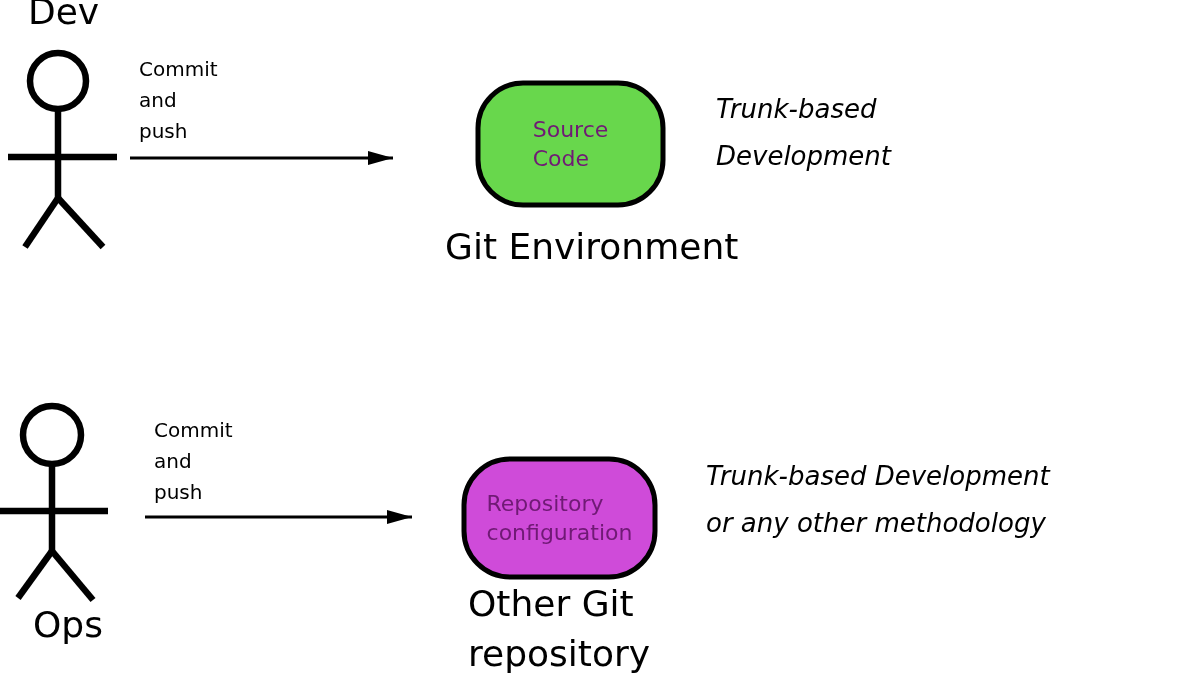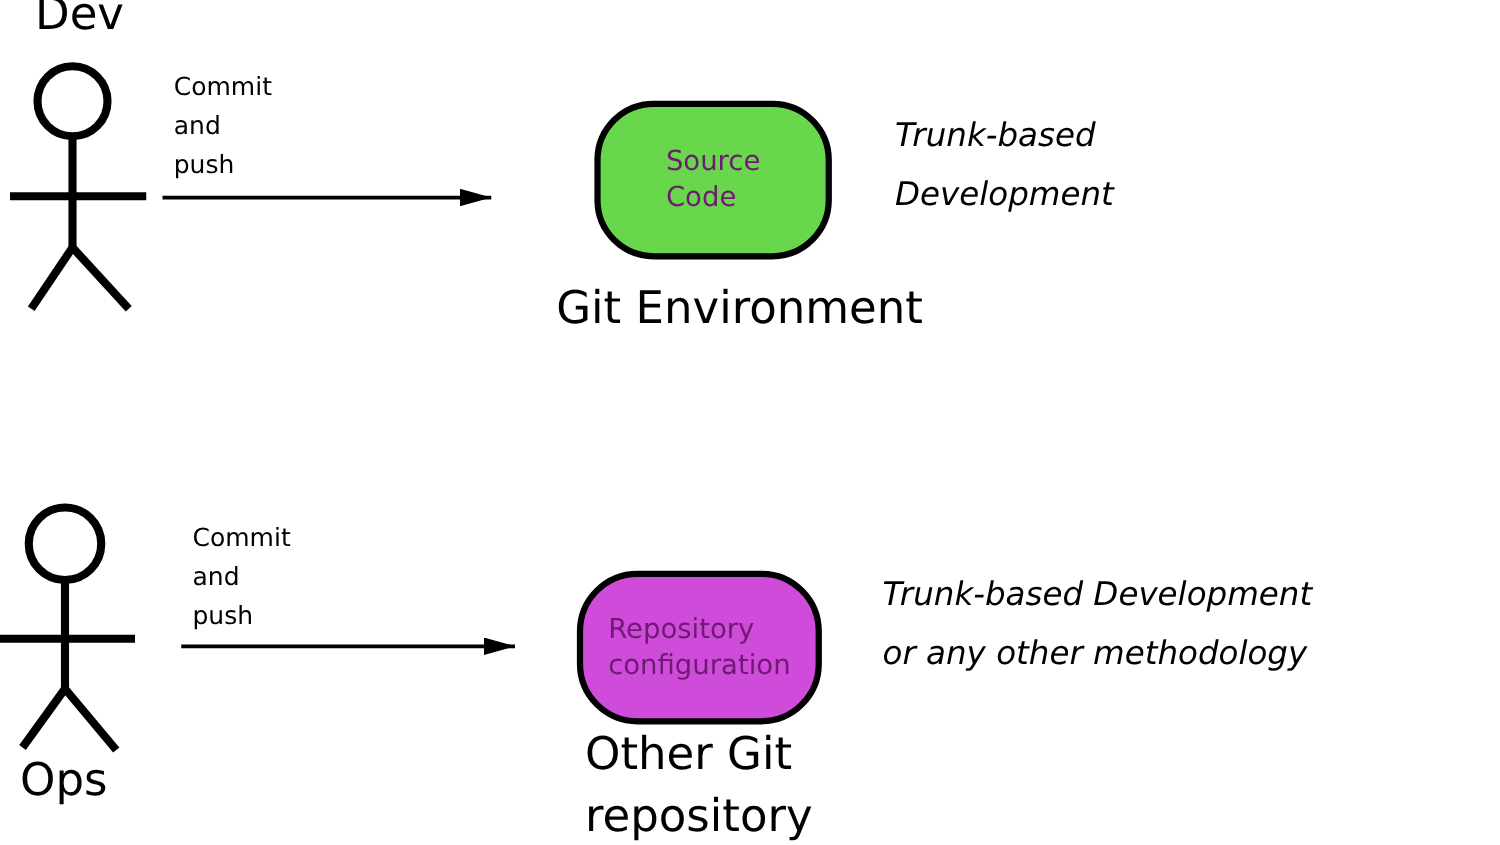--- a/index.html
+++ b/index.html
@@ -121,15 +121,15 @@
     <div class="box-label">Repository
 configuration</div>
   </div>
 
   <div class="txt caption" style="left:468px; top:579px;">Other Git
 repository</div>
 
   <div class="txt methodology" style="left:706px; top:453px;">Trunk-based Development
 or any other methodology</div>
 
-  <div class="txt actor-label" style="left:16px; top:604px;">Ops</div>
+  <div class="txt actor-label" style="left:33px; top:604px;">Ops</div>
 
 </div>
 
 </body></html>

